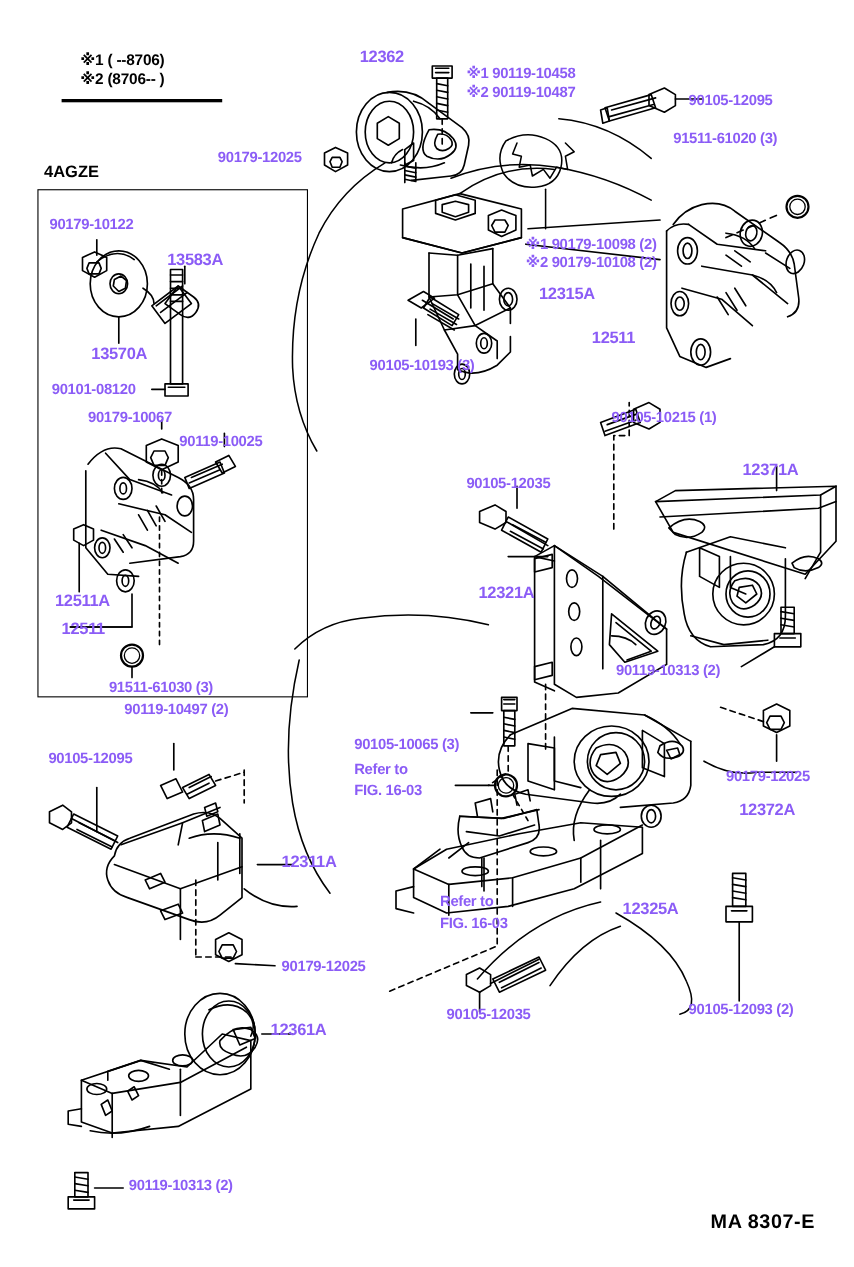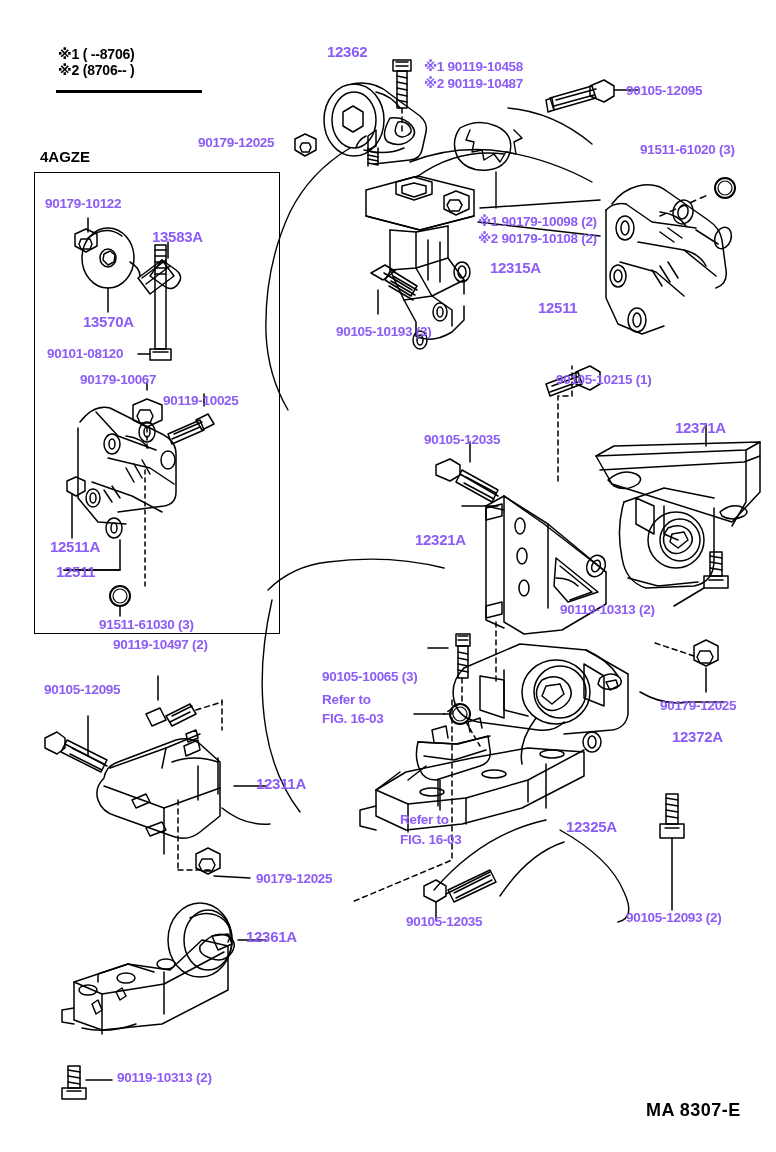--- a/index.html
+++ b/index.html
@@ -15,21 +15,21 @@
     font-family:"Liberation Sans","DejaVu Sans",sans-serif;
     font-weight:bold;
     font-size:13.5px;
     letter-spacing:-0.3px;
     white-space:nowrap;
     line-height:1.18;
     color:#8b5cf6;
   }
   .lbl.big{font-size:15px;}
   .noteblk{position:absolute;}
-  .noteblk .row{white-space:nowrap;font-weight:bold;font-size:14px;letter-spacing:-0.2px;}
+  .noteblk .row{white-space:nowrap;font-weight:bold;font-size:14px;letter-spacing:-0.2px;margin-left:15px;}
   .rule{position:absolute;background:#000;}
   .footer{
     position:absolute;font-weight:bold;font-size:18px;letter-spacing:0.5px;
   }
   .insetbox{
     position:absolute;border:1.6px solid #000;background:transparent;
   }
   .inset-title{position:absolute;font-weight:bold;font-size:15px;}
 </style>
 </head>
@@ -467,21 +467,21 @@
   <div class="rule" style="left:56px;top:90px;width:146px;height:3px;"></div>
 
   <div class="inset-title" style="left:40px;top:148px;">4AGZE</div>
   <div class="insetbox" style="left:34px;top:172px;width:244px;height:460px;"></div>
 
   <div class="lbl big" style="left:327px;top:43px;">12362</div>
   <div class="lbl" style="left:424px;top:59px;">※1 90119-10458</div>
   <div class="lbl" style="left:424px;top:76px;">※2 90119-10487</div>
   <div class="lbl" style="left:198px;top:135px;">90179-12025</div>
   <div class="lbl" style="left:626px;top:83px;">90105-12095</div>
-  <div class="lbl" style="left:640px;top:118px;margin-top:24px;">91511-61020 (3)</div>
+  <div class="lbl" style="left:612px;top:118px;">91511-61020 (3)</div>
   <div class="lbl" style="left:478px;top:214px;">※1 90179-10098 (2)</div>
   <div class="lbl" style="left:478px;top:231px;">※2 90179-10108 (2)</div>
   <div class="lbl big" style="left:490px;top:259px;">12315A</div>
   <div class="lbl" style="left:336px;top:324px;">90105-10193 (3)</div>
   <div class="lbl big" style="left:538px;top:299px;">12511</div>
   <div class="lbl" style="left:556px;top:372px;">90105-10215 (1)</div>
 
   <div class="lbl" style="left:45px;top:196px;">90179-10122</div>
   <div class="lbl big" style="left:152px;top:228px;">13583A</div>
   <div class="lbl big" style="left:83px;top:313px;">13570A</div>
@@ -493,21 +493,21 @@
   <div class="lbl" style="left:99px;top:617px;">91511-61030 (3)</div>
 
   <div class="lbl" style="left:113px;top:637px;">90119-10497 (2)</div>
   <div class="lbl" style="left:44px;top:682px;">90105-12095</div>
   <div class="lbl big" style="left:256px;top:775px;">12311A</div>
   <div class="lbl" style="left:256px;top:871px;">90179-12025</div>
   <div class="lbl big" style="left:246px;top:928px;">12361A</div>
   <div class="lbl" style="left:117px;top:1070px;">90119-10313 (2)</div>
 
   <div class="lbl" style="left:424px;top:432px;">90105-12035</div>
-  <div class="lbl big" style="left:415px;top:531px;">12321A</div>
+  <div class="lbl big" style="left:435px;top:531px;">12321A</div>
   <div class="lbl big" style="left:675px;top:419px;">12371A</div>
   <div class="lbl" style="left:560px;top:602px;">90119-10313 (2)</div>
 
   <div class="lbl" style="left:322px;top:669px;">90105-10065 (3)</div>
   <div class="lbl" style="left:322px;top:692px;">Refer to</div>
   <div class="lbl" style="left:322px;top:711px;">FIG. 16-03</div>
   <div class="lbl" style="left:400px;top:812px;">Refer to</div>
   <div class="lbl" style="left:400px;top:832px;">FIG. 16-03</div>
   <div class="lbl" style="left:660px;top:698px;">90179-12025</div>
   <div class="lbl big" style="left:672px;top:728px;">12372A</div>

